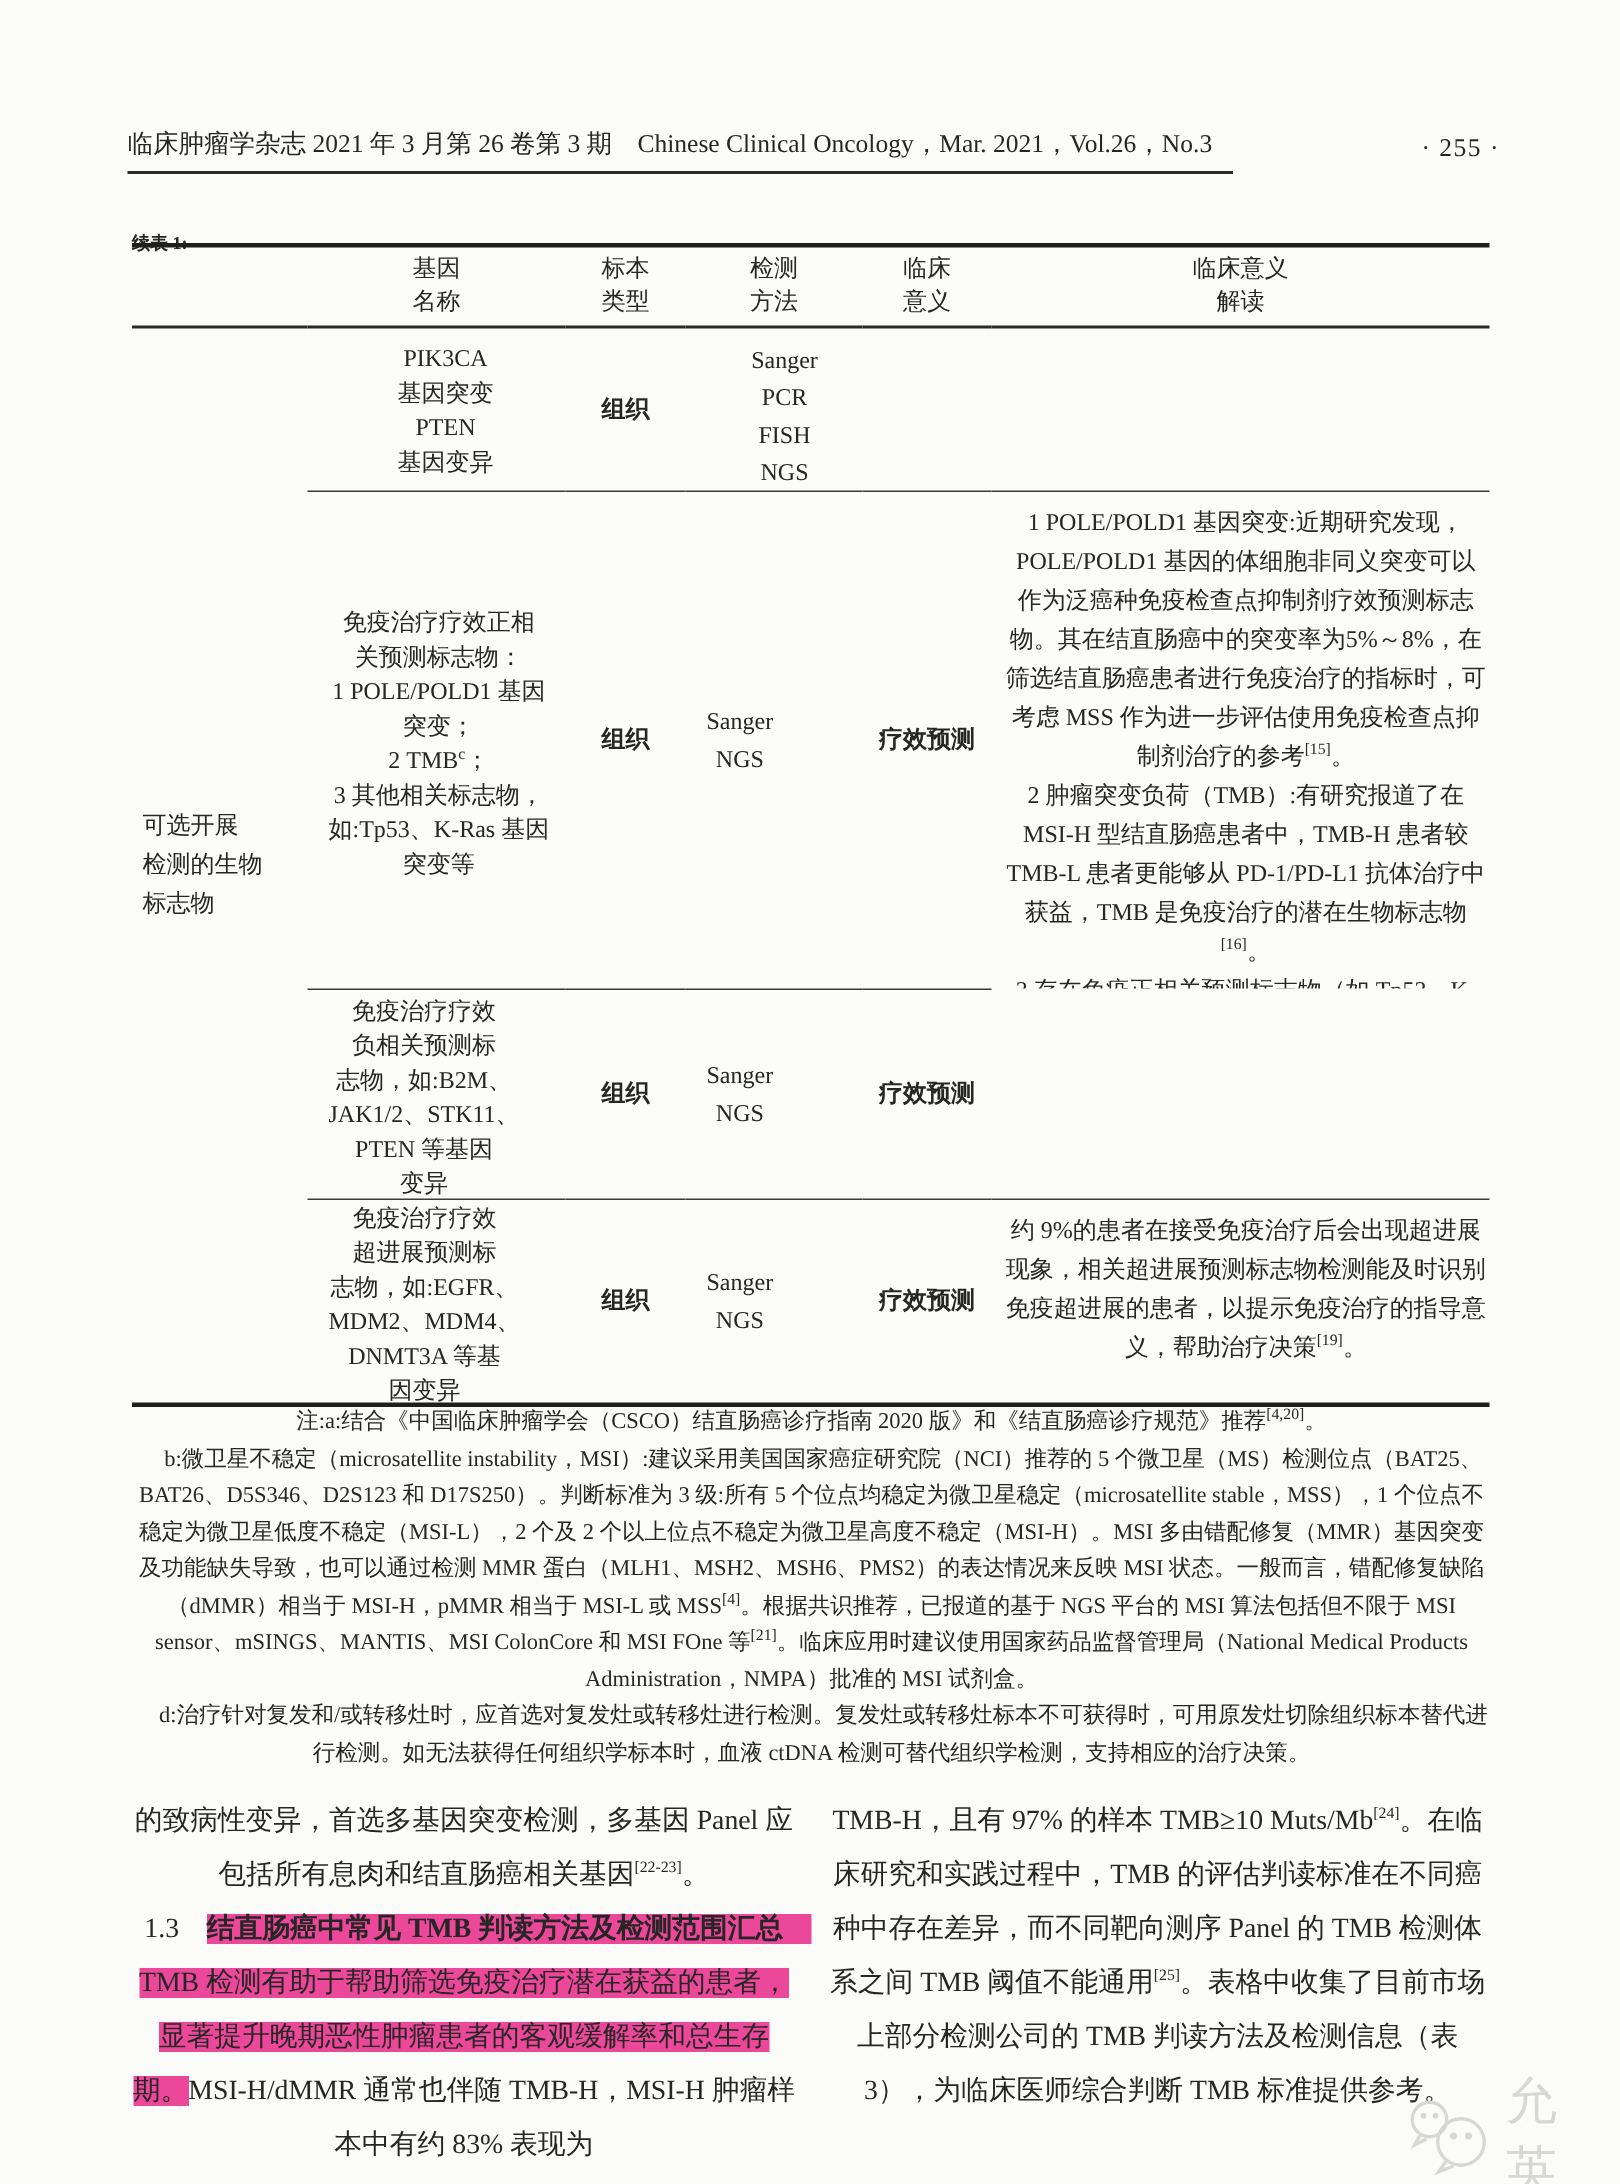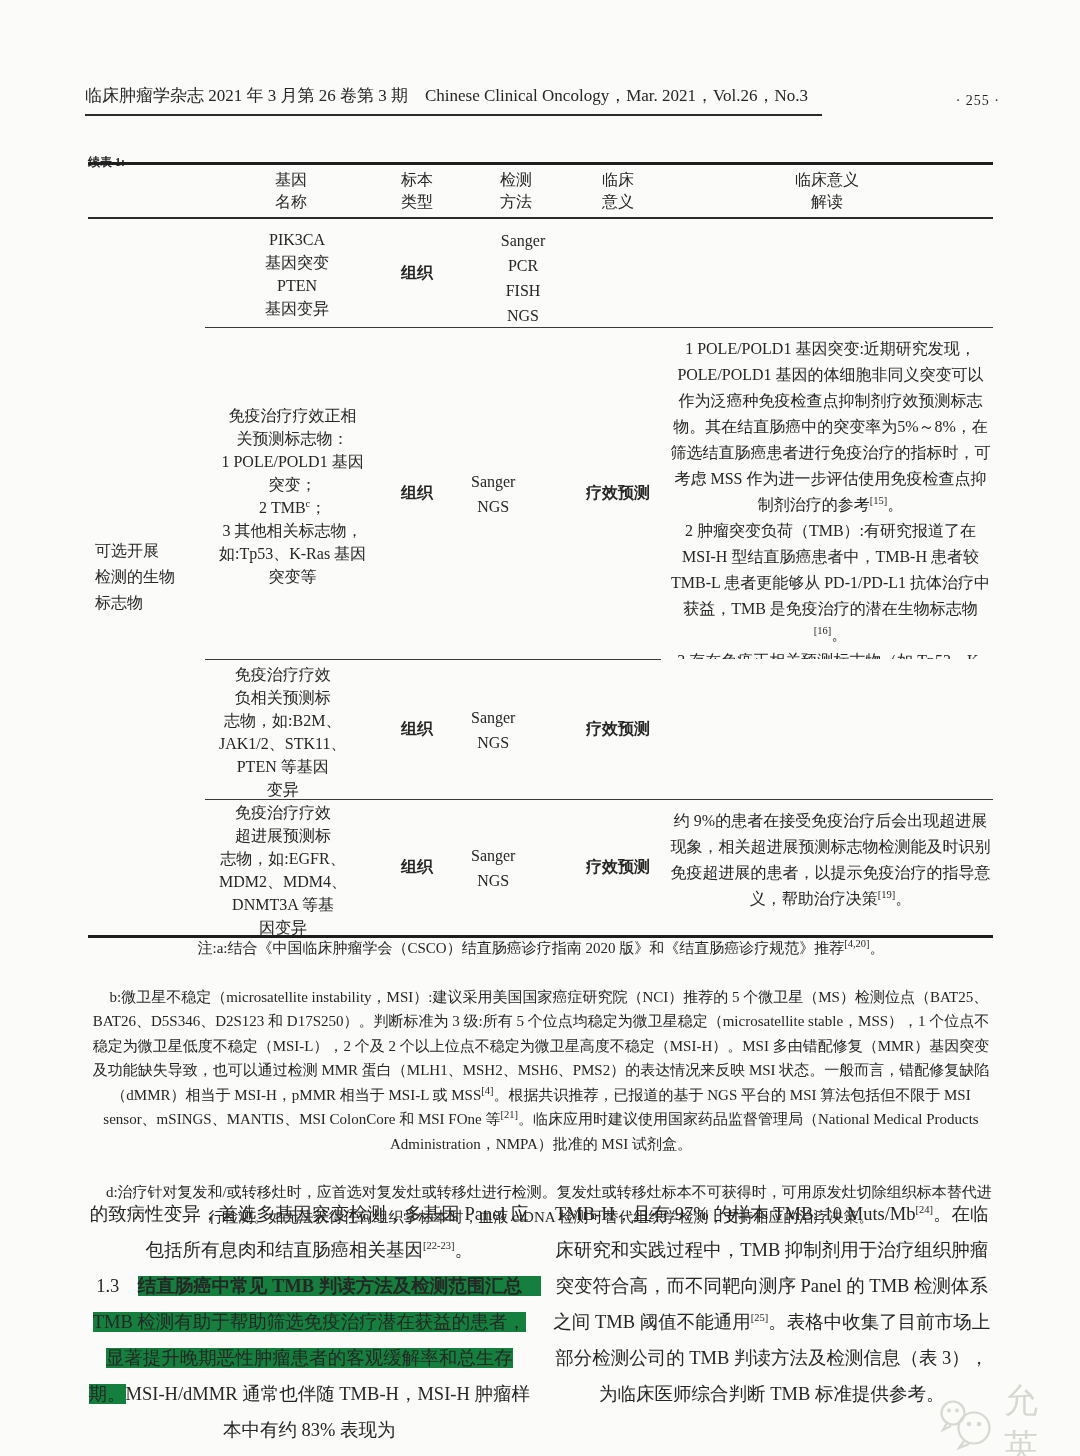--- a/index.html
+++ b/index.html
@@ -2,21 +2,21 @@
 <html lang="zh"><head>
 <meta charset="utf-8">
 <style>
   html,body{margin:0;padding:0;}
   body{width:1080px;height:1456px;background:#f4f4f2;font-family:"Liberation Serif","DejaVu Serif",serif;color:#262626;}
   .page{position:relative;width:1080px;height:1456px;background:#fbfbf9;overflow:hidden;}
 
   
   .hdr{position:absolute;top:84px;left:85px;right:80px;display:flex;justify-content:space-between;align-items:flex-end;font-size:17px;}
   .hdr-left{border-bottom:2px solid #2b2b2b;padding-bottom:7px;padding-right:14px;}
-  .hdr-page{font-size:14px;letter-spacing:1px;padding-bottom:7px;}
+  .hdr-page{font-size:17px;letter-spacing:1px;padding-bottom:7px;}
 
   
   .cap{position:absolute;top:154px;left:88px;font-size:12px;font-weight:bold;}
 
   
   .tbl{position:absolute;top:162px;left:88px;width:905px;display:grid;
        grid-template-columns:117px 172px 80px 118px 86px 1fr;
        grid-template-rows:54px 108px 332px 140px 136px;
        border-top:3px solid #1f1f1f;border-bottom:3px solid #1f1f1f;font-size:16px;}
   .th{border-bottom:2px solid #2b2b2b;display:flex;align-items:center;justify-content:center;
@@ -30,27 +30,27 @@
   .hc{display:flex;align-items:center;justify-content:center;text-align:center;font-weight:bold;}
   .meth{padding-left:14px;line-height:25px;}
   .meth-top{padding-top:9px;}
   .interp{padding:8px 2px 4px 9px;line-height:26px;text-align:justify;}
   .rich,.pre{white-space:pre-line;text-align:center;}
   sup{font-size:10.5px;line-height:0;vertical-align:super;}
 
   
   .notes{position:absolute;top:936px;left:88px;width:906px;font-size:15px;line-height:24.5px;text-align:justify;}
   .notes p{margin:0;}
-  .notes p.ind{text-indent:1.05em;margin-top:24px;}
+  .notes p.ind{text-indent:1.05em;}
 
   
   .cols{position:absolute;top:1196px;left:88px;width:905px;display:grid;
         grid-template-columns:1fr 1fr;column-gap:20px;font-size:18.5px;line-height:36px;text-align:justify;}
   .cols p{margin:0;}
-  .hl{background:#15803d;}
+  .hl{background:#ec4899;}
   .bold{font-weight:bold;}
 
   
   .wm{position:absolute;left:936px;top:1378px;display:flex;align-items:center;gap:6px;
       color:#d8d8d2;font-size:34px;letter-spacing:5px;
       text-shadow:1px 1px 0 #ffffff;}
   .wm svg{display:block;}
 </style>
 </head>
 <body>
@@ -150,21 +150,21 @@
     <p class="rich ind"><span>b:微卫星不稳定（microsatellite instability，MSI）:建议采用美国国家癌症研究院（NCI）推荐的 5 个微卫星（MS）检测位点（BAT25、BAT26、D5S346、D2S123 和 D17S250）。判断标准为 3 级:所有 5 个位点均稳定为微卫星稳定（microsatellite stable，MSS），1 个位点不稳定为微卫星低度不稳定（MSI-L），2 个及 2 个以上位点不稳定为微卫星高度不稳定（MSI-H）。MSI 多由错配修复（MMR）基因突变及功能缺失导致，也可以通过检测 MMR 蛋白（MLH1、MSH2、MSH6、PMS2）的表达情况来反映 MSI 状态。一般而言，错配修复缺陷（dMMR）相当于 MSI-H，pMMR 相当于 MSI-L 或 MSS</span><sup>[4]</sup><span>。根据共识推荐，已报道的基于 NGS 平台的 MSI 算法包括但不限于 MSI sensor、mSINGS、MANTIS、MSI ColonCore 和 MSI FOne 等</span><sup>[21]</sup><span>。临床应用时建议使用国家药品监督管理局（National Medical Products Administration，NMPA）批准的 MSI 试剂盒。</span></p>
     <p class="rich ind"><span>d:治疗针对复发和/或转移灶时，应首选对复发灶或转移灶进行检测。复发灶或转移灶标本不可获得时，可用原发灶切除组织标本替代进行检测。如无法获得任何组织学标本时，血液 ctDNA 检测可替代组织学检测，支持相应的治疗决策。</span></p>
   </div>
 
   <div class="cols">
     <div>
       <p class="rich"><span>的致病性变异，首选多基因突变检测，多基因 Panel 应包括所有息肉和结直肠癌相关基因</span><sup>[22-23]</sup><span>。</span></p>
       <p class="rich"><span>1.3　</span><span class="hl bold">结直肠癌中常见 TMB 判读方法及检测范围汇总</span><span class="hl">　</span><span class="hl">TMB 检测有助于帮助筛选免疫治疗潜在获益的患者，显著提升晚期恶性肿瘤患者的客观缓解率和总生存期。</span><span>MSI-H/dMMR 通常也伴随 TMB-H，MSI-H 肿瘤样本中有约 83% 表现为</span></p>
     </div>
     <div>
-      <p class="rich"><span>TMB-H，且有 97% 的样本 TMB≥10 Muts/Mb</span><sup>[24]</sup><span>。在临床研究和实践过程中，TMB 抑制剂用于治疗组织肿瘤突变符合高，而不同靶向测序 Panel 的 TMB 检测体系之间 TMB 阈值不能通用</span><sup>[25]</sup><span>。表格中收集了目前市场上部分检测公司的 TMB 判读方法及检测信息（表 3），为临床医师综合判断 TMB 标准提供参考。</span></p>
+      <p class="rich"><span>TMB-H，且有 97% 的样本 TMB≥10 Muts/Mb</span><sup>[24]</sup><span>。在临床研究和实践过程中，TMB 的评估判读标准在不同癌种中存在差异，而不同靶向测序 Panel 的 TMB 检测体系之间 TMB 阈值不能通用</span><sup>[25]</sup><span>。表格中收集了目前市场上部分检测公司的 TMB 判读方法及检测信息（表 3），为临床医师综合判断 TMB 标准提供参考。</span></p>
     </div>
   </div>
 
   <div class="wm">
     <span>
       <svg width="62" height="54" viewBox="0 0 62 54">
         <g fill="none" stroke="#d8d8d2" stroke-width="2.2">
           <circle cx="17" cy="16" r="11.5"></circle>
           <path d="M11 26 L7 33 L15 29"></path>
           <circle cx="38" cy="31" r="15.5"></circle>

